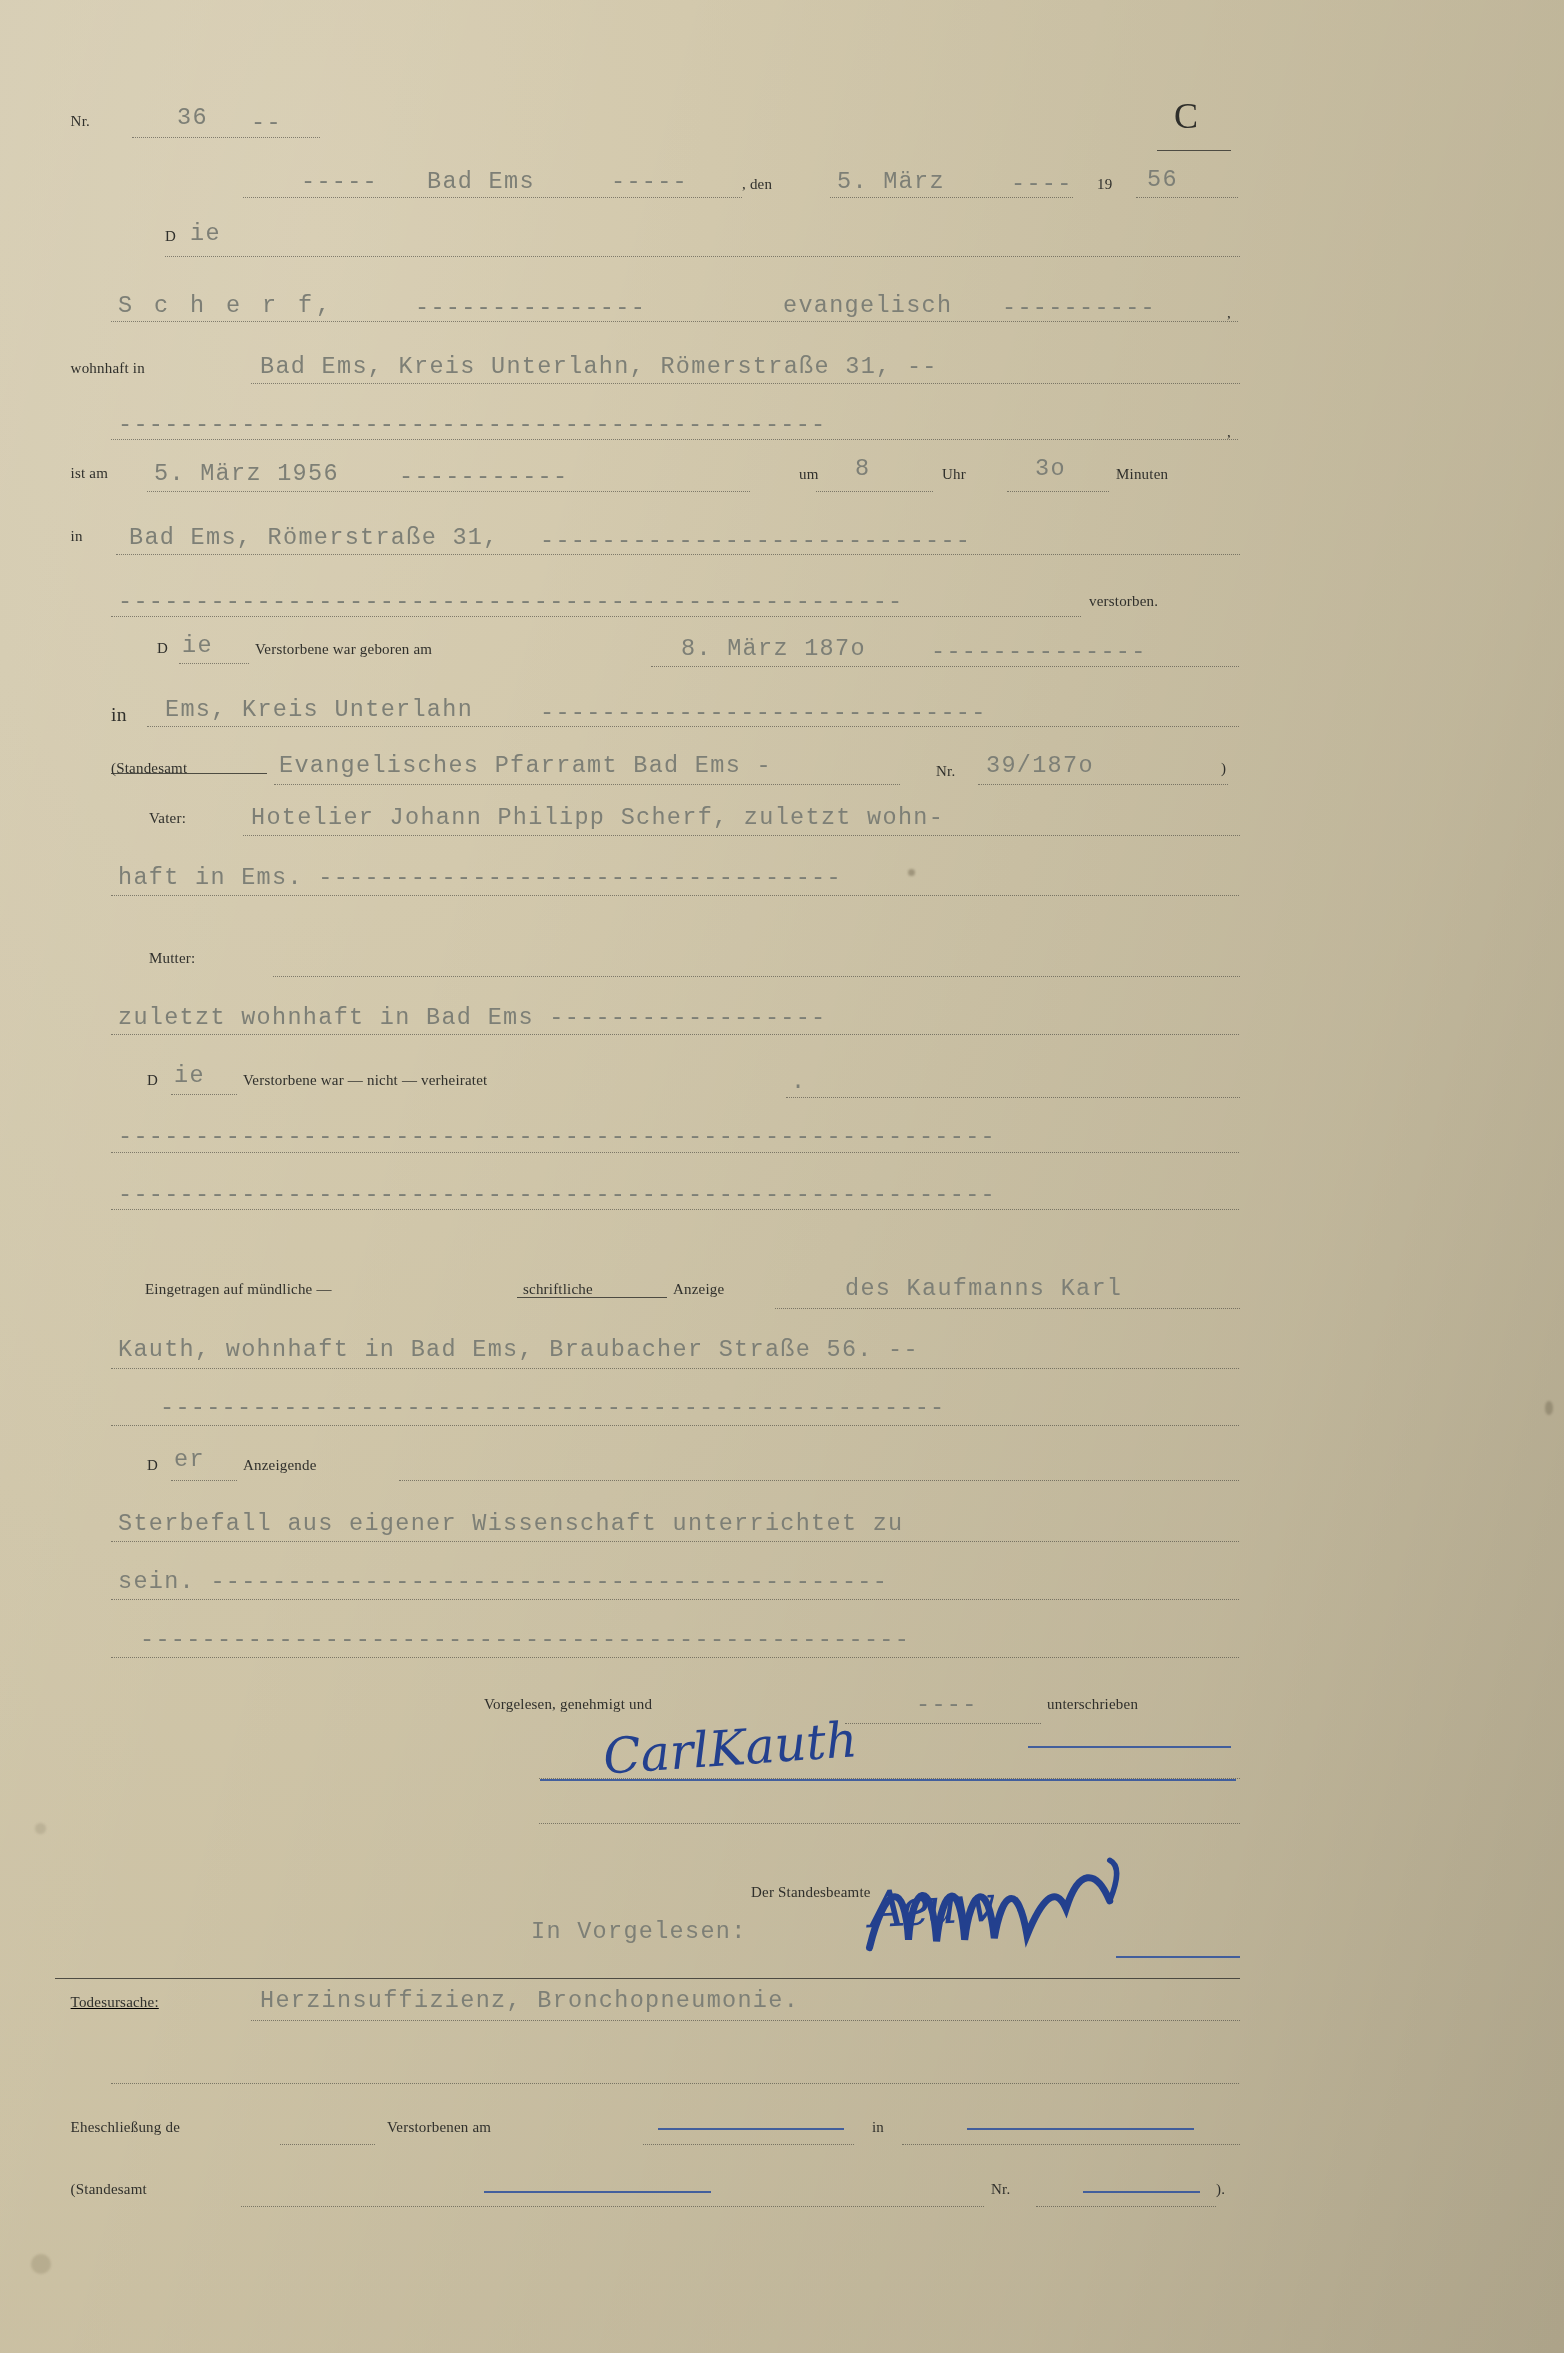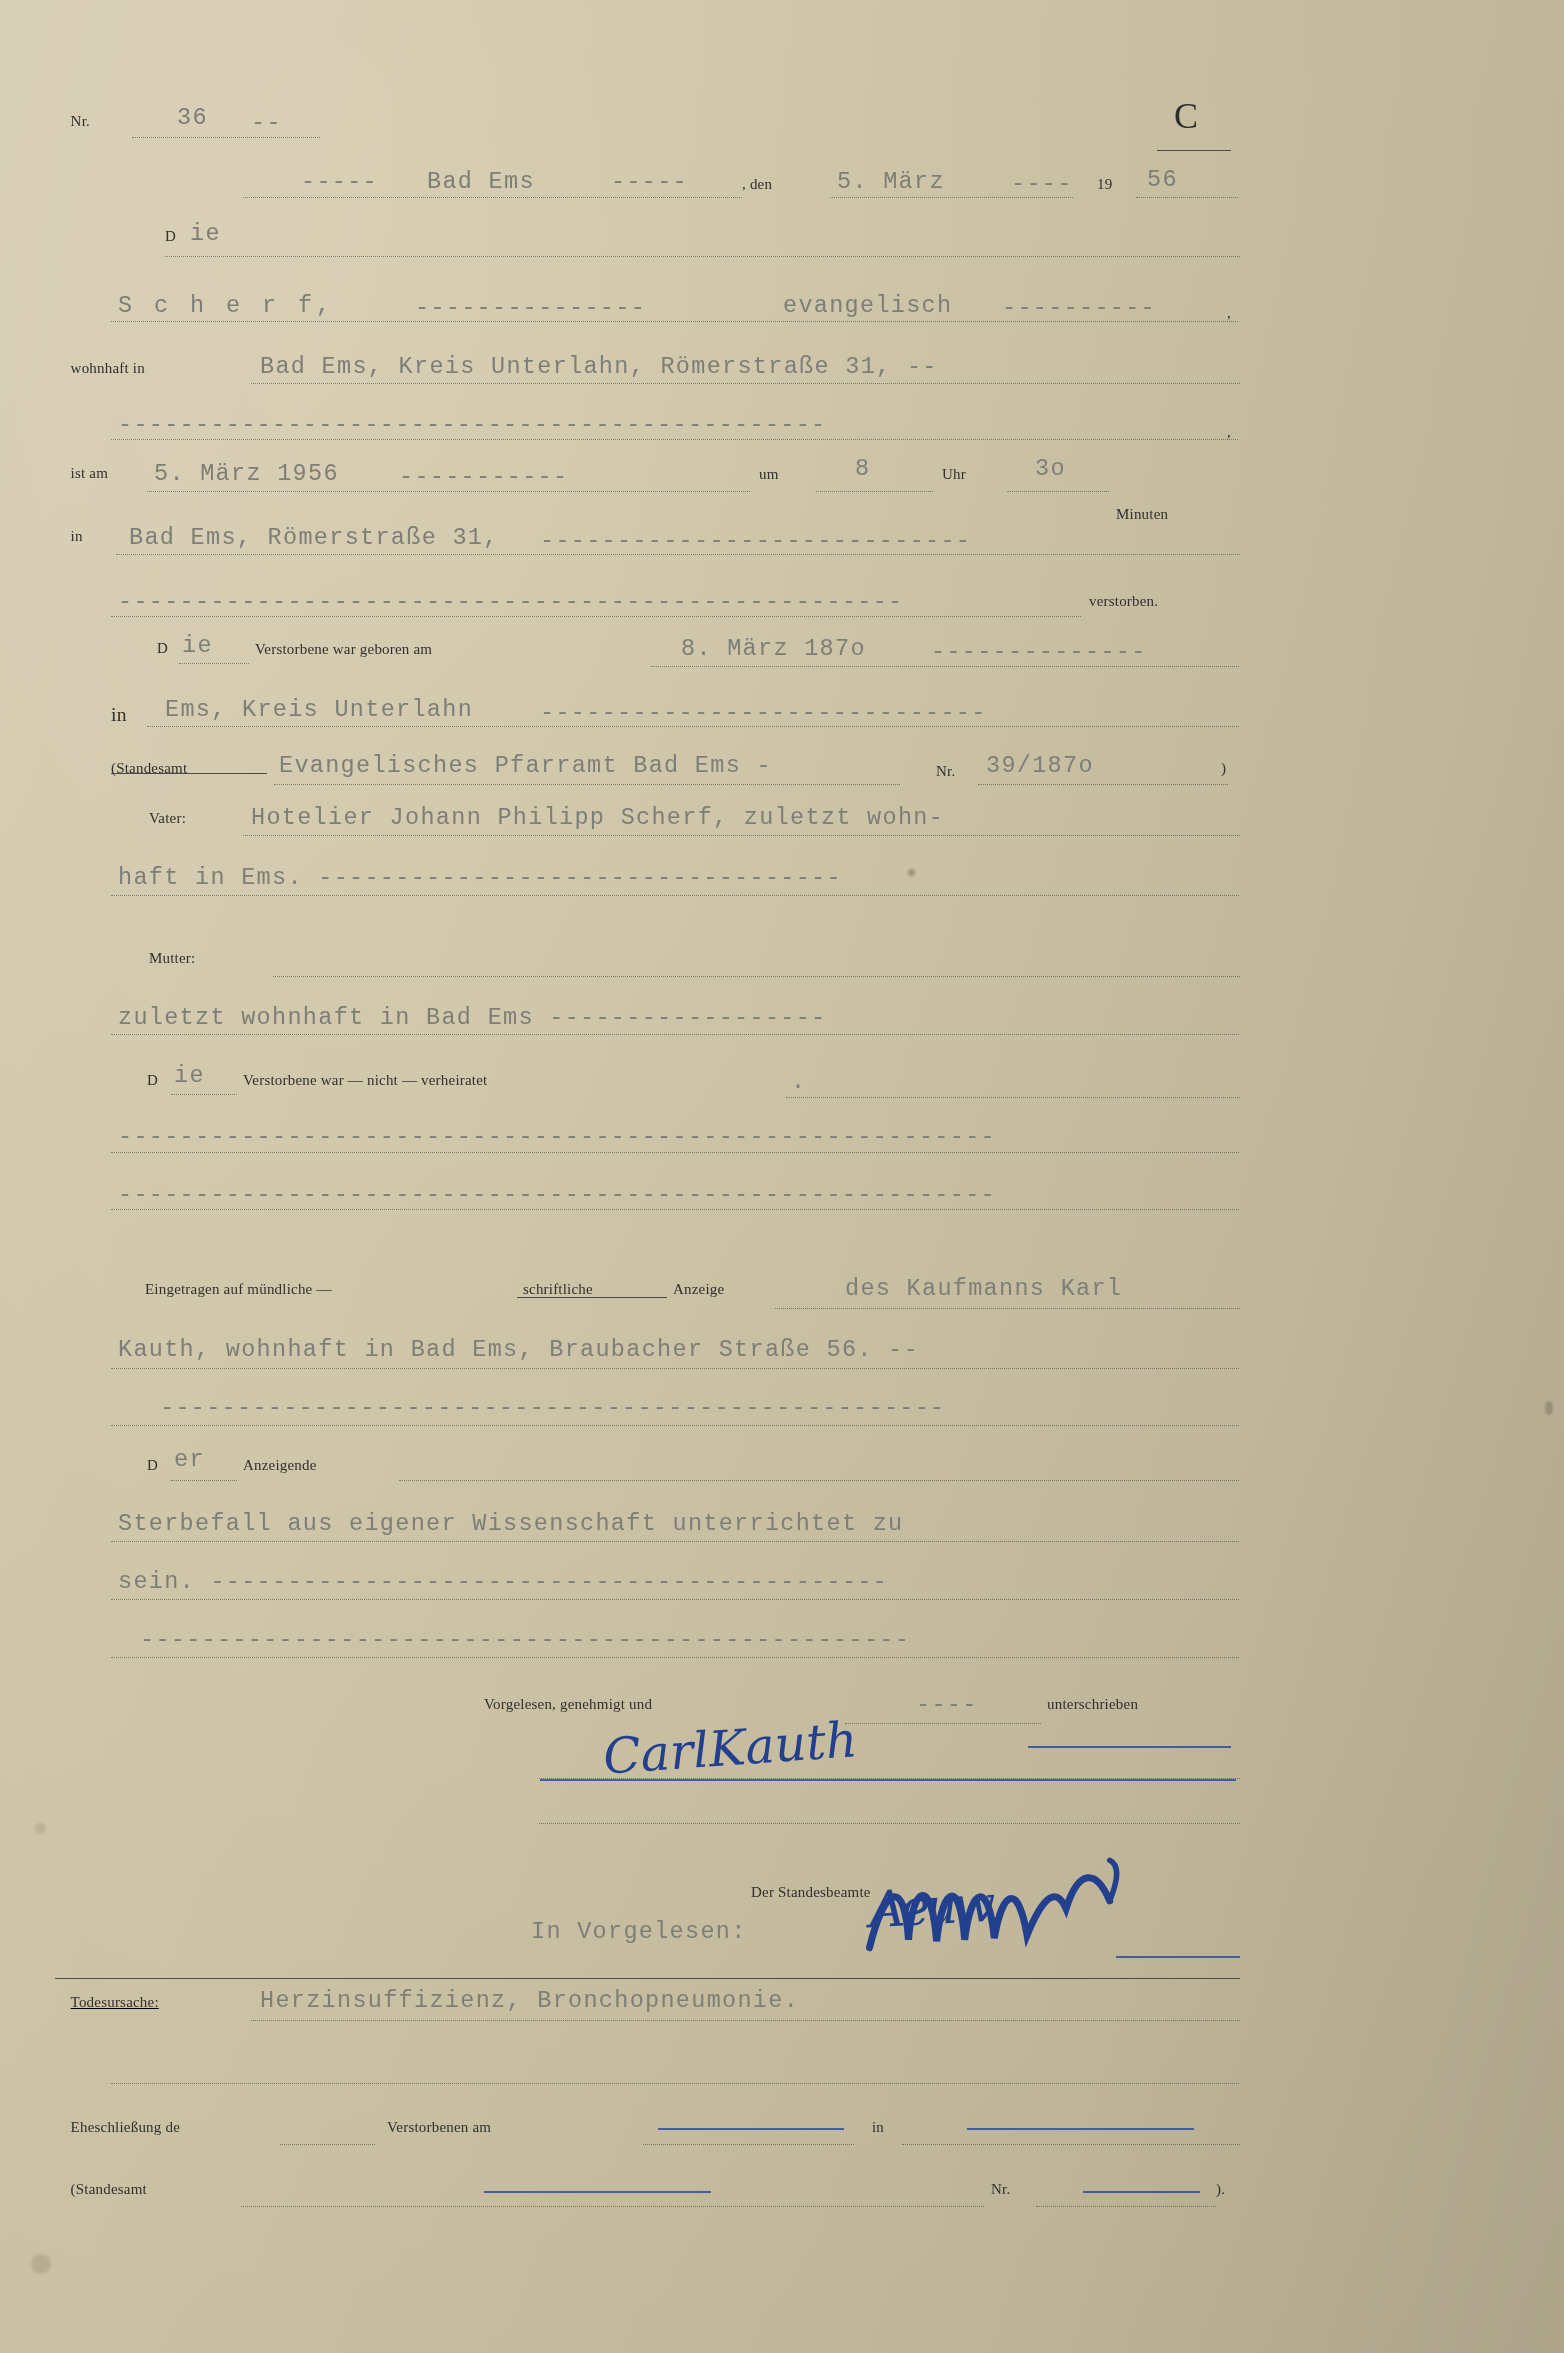--- a/index.html
+++ b/index.html
@@ -186,35 +186,35 @@
     <div class="row" style="left:15.6px;top:434px;">
       <span class="printed">ist am</span>
     </div>
     <div class="dots" style="left:92px;top:460px;width:603px;"></div>
     <div class="row" style="left:99px;top:429px;">
       <span class="type">5. März 1956</span>
     </div>
     <div class="row" style="left:344px;top:432px;">
       <span class="type">-----------</span>
     </div>
-    <div class="row" style="left:704px;top:435px;text-align:right;">
+    <div class="row" style="left:744px;top:435px;text-align:right;">
       <span class="printed">um</span>
     </div>
     <div class="dots" style="left:761px;top:460px;width:117px;"></div>
     <div class="row" style="left:800px;top:424px;">
       <span class="type">8</span>
     </div>
     <div class="row" style="left:887px;top:435px;">
       <span class="printed">Uhr</span>
     </div>
     <div class="dots" style="left:952px;top:460px;width:102px;"></div>
     <div class="row" style="left:980px;top:424px;">
       <span class="type">3o</span>
     </div>
-    <div class="row" style="left:1061px;top:435px;margin-top:40px;">
+    <div class="row" style="left:1061px;top:435px;">
       <span class="printed">Minuten</span>
     </div>
 
     <div class="row" style="left:15.6px;top:497px;">
       <span class="printed">in</span>
     </div>
     <div class="dots" style="left:61px;top:523px;width:1124px;"></div>
     <div class="row" style="left:74px;top:493px;">
       <span class="type">Bad Ems, Römerstraße 31,</span>
     </div>

